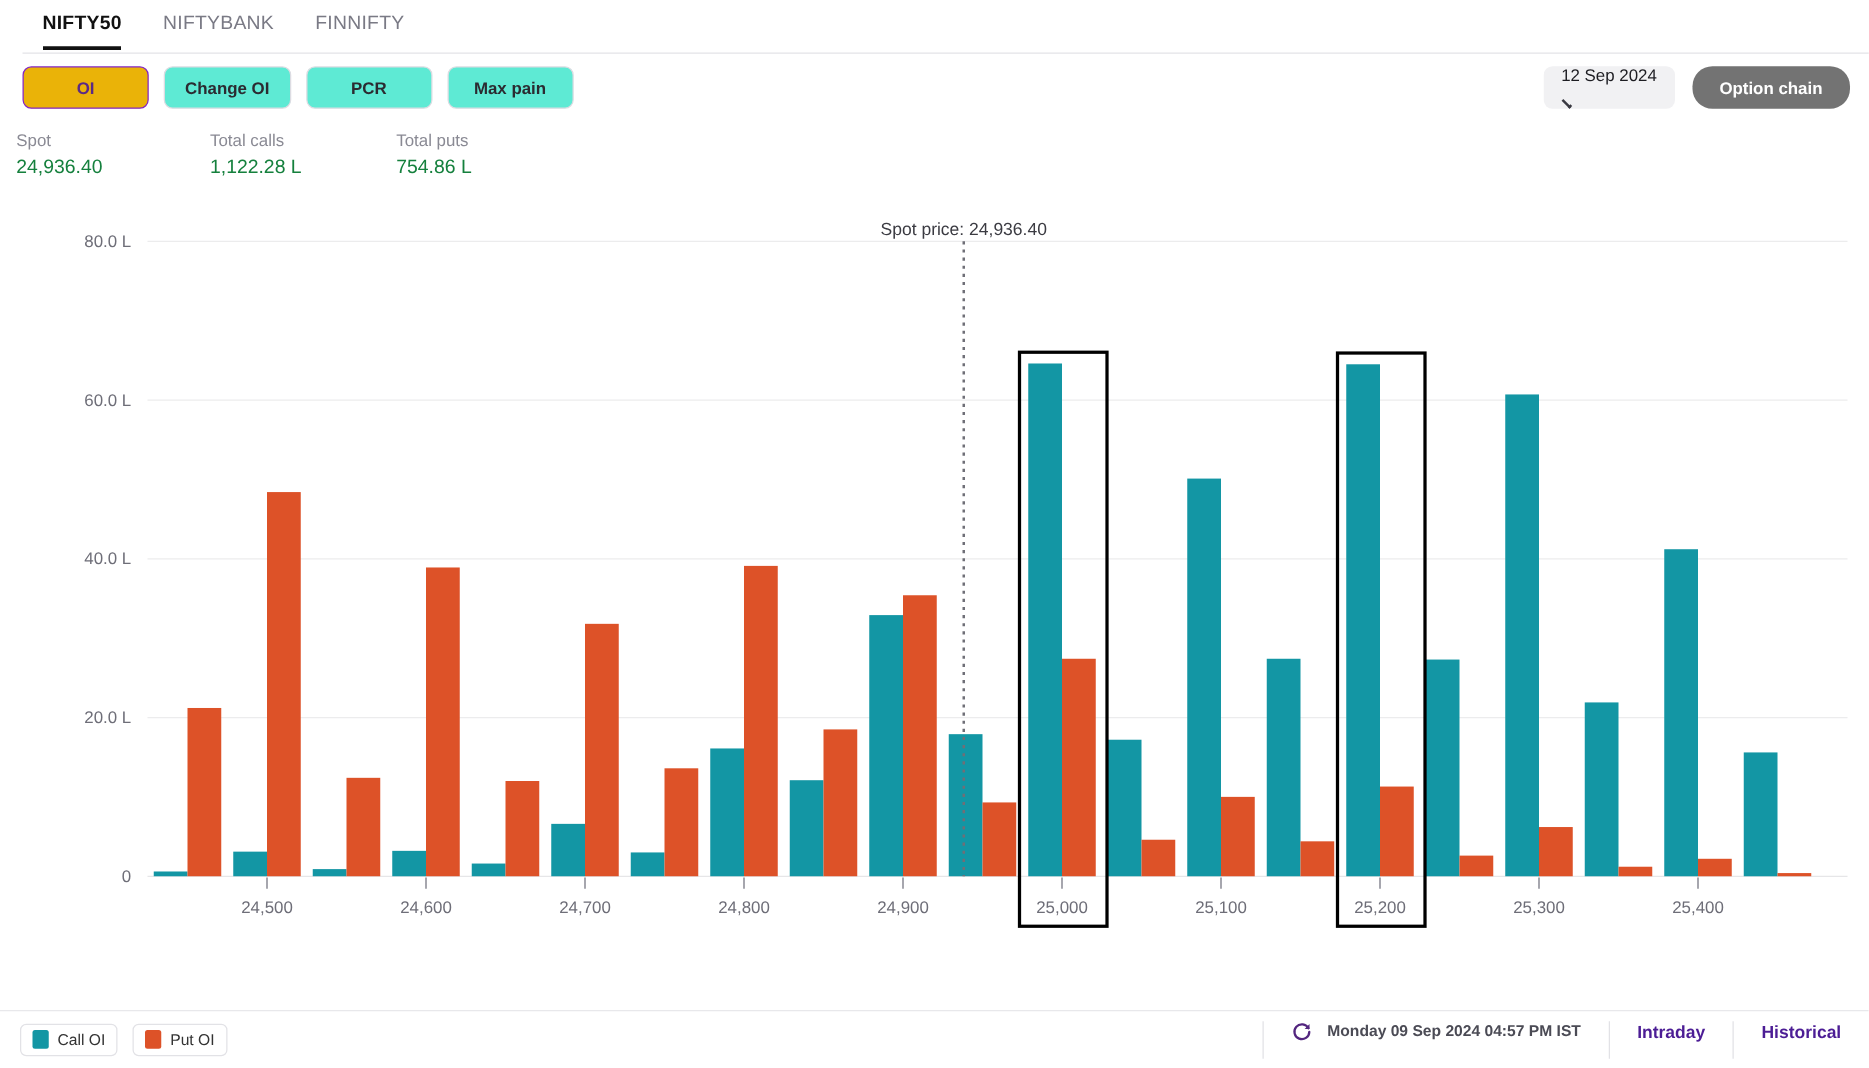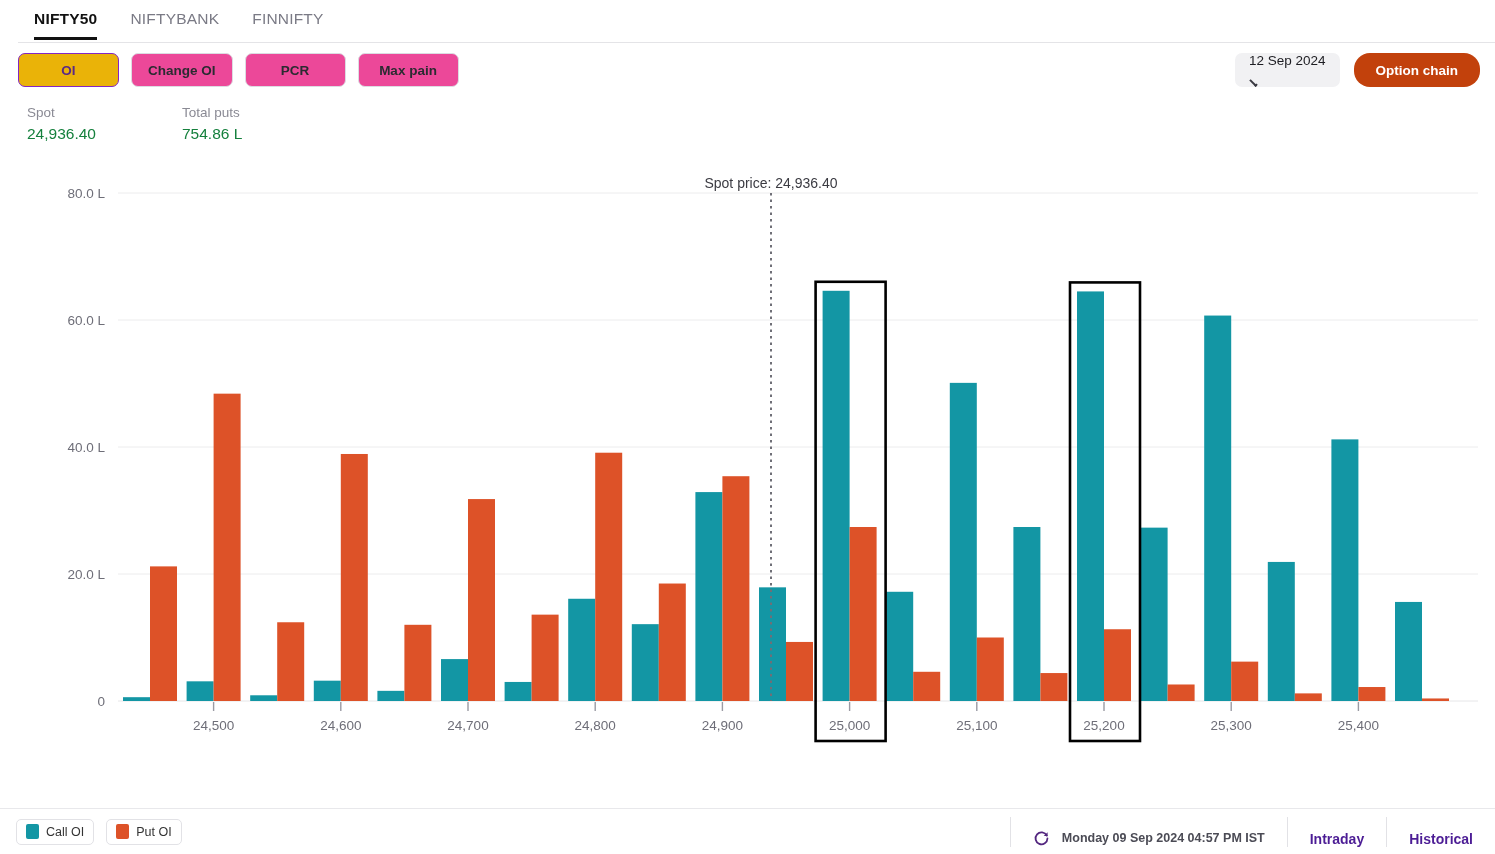--- a/index.html
+++ b/index.html
@@ -24,42 +24,42 @@
     font-size: 15.5px; color: #7a7a85; letter-spacing: .2px;
     padding: 10px 0 12px 0; margin-right: 33px; cursor: pointer;
     background: none; border: none; font-family: inherit;
   }
   .tab.active { color: #111; font-weight: bold; box-shadow: inset 0 -3px 0 0 #111; }
 
   
   .toolbar { position: absolute; top: 53px; left: 18px; display: flex; gap: 12px; }
   .tbtn {
     height: 34px; min-width: 101px; padding: 0 16px;
-    border: 1px solid #dcdce2; border-radius: 7px; background: #ec4899;
+    border: 1px solid #dcdce2; border-radius: 7px; background: #5eead4;
     font-size: 13.5px; font-weight: bold; color: #2b2b31;
     font-family: inherit; cursor: pointer; white-space: nowrap;
   }
   .tbtn.sel { border-color: #8326c4; background: #eab308; color: #5a2a86; }
 
   .rightctl { position: absolute; top: 53px; right: 15px; display: flex; gap: 14px; align-items: center; }
   .datesel {
     height: 34px; padding: 0 14px; border-radius: 7px; background: #f1f1f3;
     border: none; display: flex; align-items: flex-start; gap: 16px;
     font-size: 13.5px; color: #1d1d22; cursor: pointer; font-family: inherit; flex-direction: column;
   }
   .chev { width: 9px; height: 9px; border-right: 2px solid #3a3a42; border-bottom: 2px solid #3a3a42;
           transform: rotate(45deg) translate(-2px,-2px); }
   .pbtn {
     height: 34px; padding: 0 22px; border-radius: 16px; border: none;
-    background: #c2410c; color: #fff; font-size: 13.5px; font-weight: bold;
+    background: #737373; color: #fff; font-size: 13.5px; font-weight: bold;
     cursor: pointer; font-family: inherit;
   }
 
   
-  .stats { position: absolute; top: 104px; left: 27px; display: flex; }
+  .stats { position: absolute; top: 104px; left: 13px; display: flex; }
   .stat { margin-right: 22px; }
   .stat .lbl { font-size: 13.5px; color: #8a8a94; line-height: 18px; }
   .stat .val { font-size: 15.5px; color: #15803d; line-height: 23px; }
   .stat.s0 { width: 133px; } .stat.s1 { width: 127px; } .stat.s2 { width: 140px; }
 
   
   #chart { position: absolute; top: 160px; left: 0; width: 1495px; height: 640px; }
   .gridline { stroke: #ececed; stroke-width: 1; }
   .axisline { stroke: #e6e6e8; stroke-width: 1; }
   .tickmark { stroke: #9a9aa3; stroke-width: 1.4; }
@@ -74,21 +74,21 @@
     position: absolute; bottom: 0; left: 0; width: 1495px; height: 46px;
     border-top: 1px solid #e8e8eb; display: flex; align-items: center;
   }
   .legends { display: flex; gap: 12px; margin-left: 16px; }
   .lgchip {
     display: flex; align-items: center; gap: 7px; height: 26px; padding: 0 9px;
     border: 1px solid #e2e2e6; border-radius: 5px; background: #fff;
     font-size: 12.5px; color: #333; cursor: pointer;
   }
   .swatch { width: 13px; height: 15px; border-radius: 2px; display: inline-block; }
-  .fright { margin-left: auto; display: flex; align-items: flex-end; height: 30px; }
+  .fright { margin-left: auto; display: flex; align-items: flex-start; height: 30px; }
   .divider { width: 1px; height: 30px; background: #e2e2e6; }
   .stamp { display: flex; align-items: center; gap: 12px; padding: 0 22px; font-size: 12.5px; font-weight: bold; color: #4b4b55; }
   .reficon { width: 17px; height: 17px; display: block; }
   .flink { padding: 0 22px; font-size: 14px; font-weight: bold; color: #4c1d95; cursor: pointer; }
 </style>
 </head>
 <body>
 
 <div id="app">
 
@@ -110,20 +110,24 @@
       <span>12 Sep 2024</span>
       <span class="chev"></span>
     </div>
     <button class="pbtn">Option chain</button>
   </div>
 
   <div class="stats" id="stats">
       <div class="stat s0">
         <div class="lbl">Spot</div>
         <div class="val">24,936.40</div>
+      </div>
+      <div class="stat s1">
+        <div class="lbl">Total calls</div>
+        <div class="val">1,122.28 L</div>
       </div>
       <div class="stat s2">
         <div class="lbl">Total puts</div>
         <div class="val">754.86 L</div>
       </div>
     </div>
 
   <svg id="chart" viewBox="0 0 1495 640">
       <line x1="118" y1="541" x2="1478" y2="541" class="axisline"></line>
       <text x="105" y="545.5" text-anchor="end" class="ylab">0</text>

